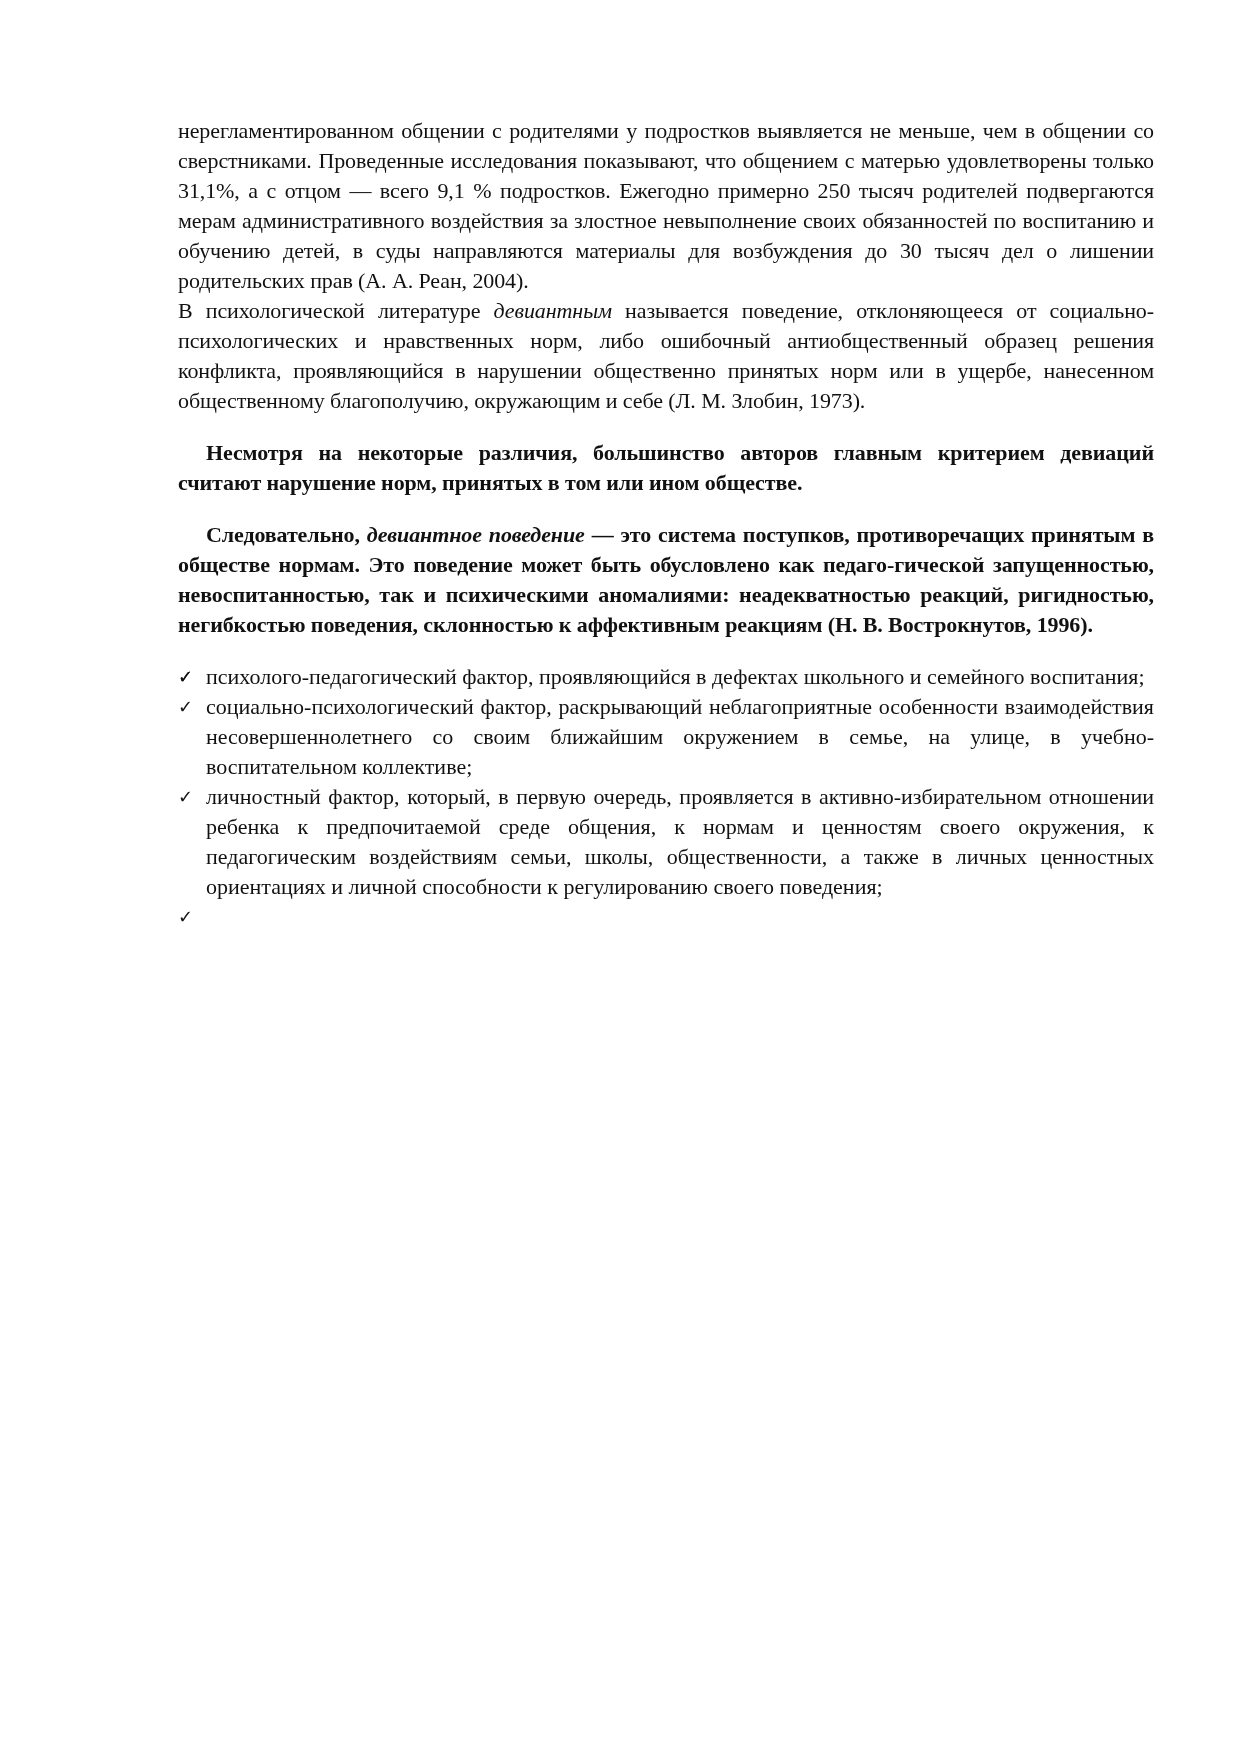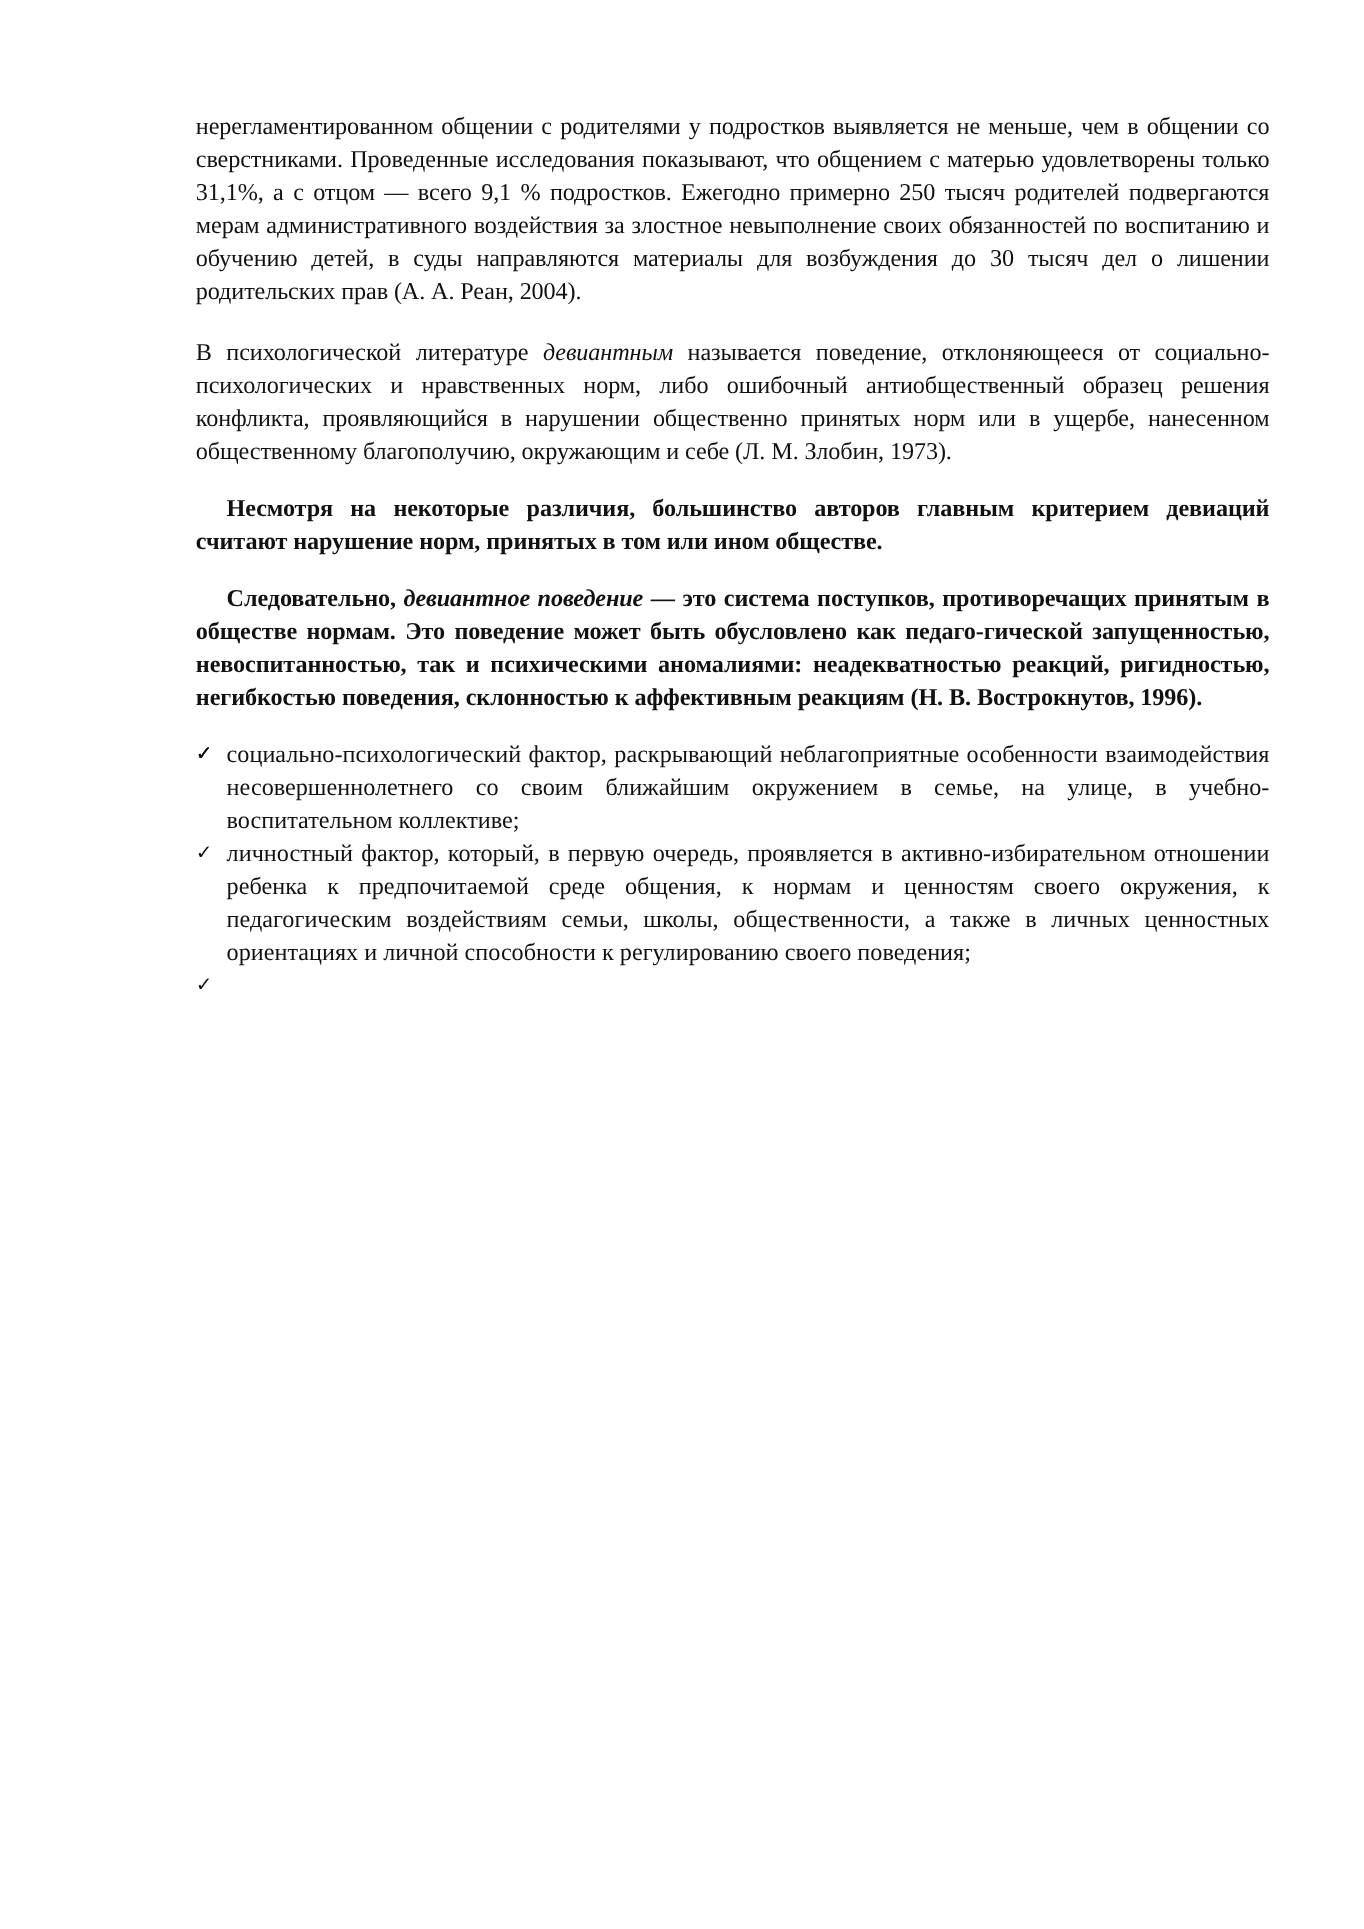--- a/index.html
+++ b/index.html
@@ -11,33 +11,33 @@
     width: 1240px;
     height: 1754px;
     position: relative;
     overflow: hidden;
     font-family: "Liberation Serif", "DejaVu Serif", serif;
     color: #111111;
   }
   .page {
     position: absolute;
     left: 178px;
-    top: 100px;
+    top: 116px;
     width: 976px;
   }
   .para {
     font-size: 22px;
     line-height: 30px;
     text-align: justify;
     margin: 0;
     letter-spacing: -0.1px;
   }
   .para.indent { text-indent: 28px; }
   .para em { font-style: italic; }
-  .gap-lg { margin-top: 25px; }
+  .gap-lg { }
   .gap-md { margin-top: 22px; font-weight: bold; }
   .gap-sm { margin-top: 6px; }
   .list {
     list-style: none;
     padding: 0;
     margin: 22px 0 0 0;
   }
   .list li {
     position: relative;
     padding-left: 28px;
@@ -69,20 +69,21 @@
   <p class="para indent gap-md"><span>Следовательно, </span><em>девиантное поведение</em><span> — это система поступков, противоречащих принятым в обществе нормам. Это поведение может быть обусловлено как педаго-гической запущенностью, невоспитанностью, так и психическими аномалиями: неадекватностью реакций, ригидностью, негибкостью поведения, склонностью к аффективным реакциям (Н. В. Вострокнутов, 1996).</span></p>
 
 
 
   <ul class="list">
     <li>
       <span class="check">✓</span>
     </li>
     <li>
       <span class="check">✓</span>
+      <span>психолого-педагогический фактор, проявляющийся в дефектах школьного и семейного воспитания;</span>
     </li>
     <li>
       <span class="check">✓</span>
       <span>социально-психологический фактор, раскрывающий неблагоприятные особенности взаимодействия несовершеннолетнего со своим ближайшим окружением в семье, на улице, в учебно-воспитательном коллективе;</span>
     </li>
     <li>
       <span class="check">✓</span>
       <span>личностный фактор, который, в первую очередь, проявляется в активно-избирательном отношении ребенка к предпочитаемой среде общения, к нормам и ценностям своего окружения, к педагогическим воздействиям семьи, школы, общественности, а также в личных ценностных ориентациях и личной способности к регулированию своего поведения;</span>
     </li>
     <li>

